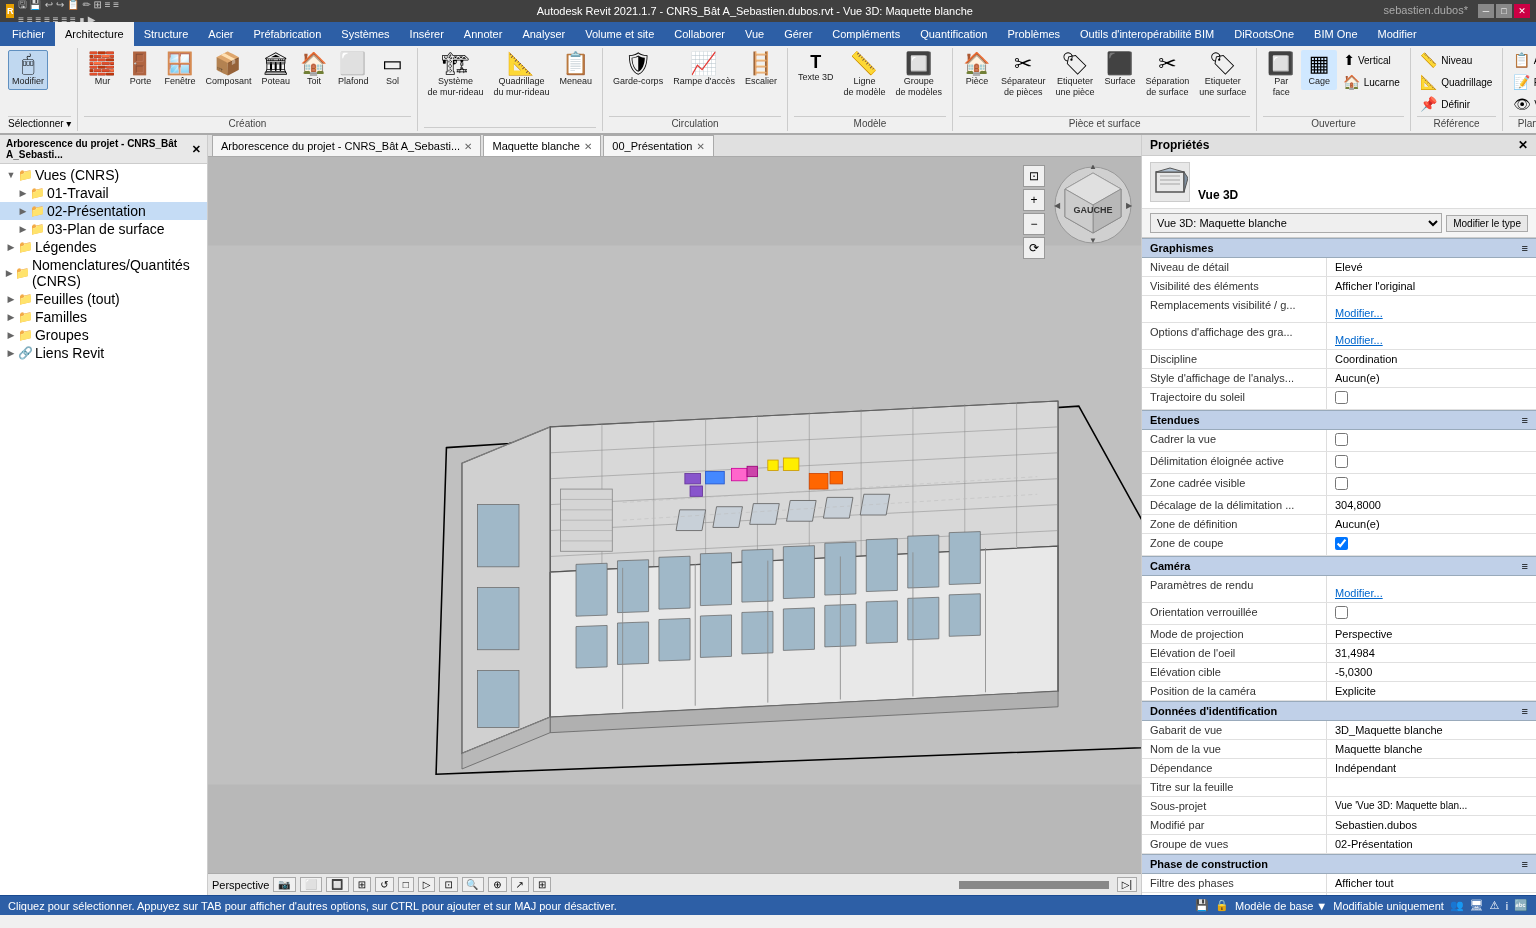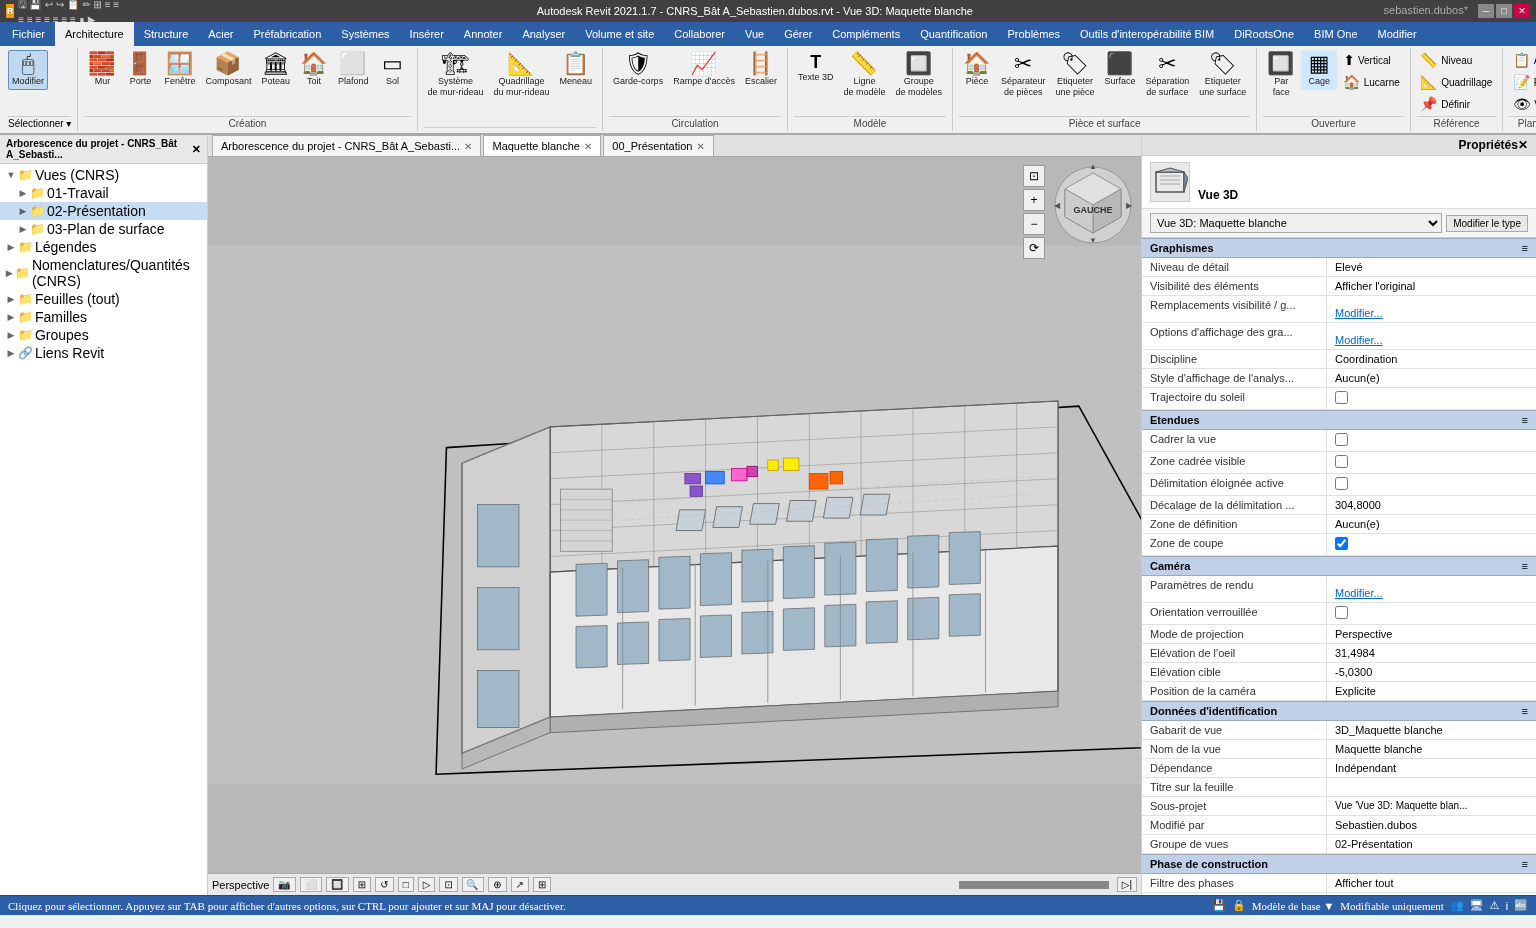--- a/index.html
+++ b/index.html
@@ -228,21 +228,21 @@
       overflow-y: auto;
       font-size: 11px;
     }
     #right-panel-header {
       background: #e0e0e0;
       padding: 3px 8px;
       font-weight: bold;
       font-size: 12px;
       border-bottom: 1px solid #ccc;
       display: flex;
-      justify-content: flex-end;
+      justify-content: space-between;
     }
     .prop-type-row {
       display: flex;
       align-items: flex-end;
       padding: 6px 8px;
       gap: 8px;
       border-bottom: 1px solid #ddd;
       background: #fff;
     }
     .prop-type-icon { width: 40px; height: 40px; background: #e8e8e8; border: 1px solid #ccc; display: flex; align-items: center; justify-content: center; font-size: 20px; }
@@ -287,21 +287,20 @@
     #status-bar {
       height: 20px;
       background: #2d5fa6;
       color: #fff;
       display: flex;
       align-items: center;
       padding: 0 8px;
       font-size: 11px;
       justify-content: space-between;
       border-top: 1px solid #1a4a90;
-      font-family: Liberation Serif, serif;
     }
     .status-left { flex: 1; white-space: nowrap; overflow: hidden; text-overflow: ellipsis; }
     .status-right { display: flex; align-items: center; gap: 6px; white-space: nowrap; }
 
     
     ::-webkit-scrollbar { width: 10px; height: 10px; }
     ::-webkit-scrollbar-track { background: #f0f0f0; }
     ::-webkit-scrollbar-thumb { background: #b0b0b0; border: 1px solid #999; }
   </style>
 </head>
@@ -852,25 +851,25 @@
 
     <div class="prop-section">
       <span>Etendues</span>
       <span>≡</span>
     </div>
     <div class="prop-row">
       <div class="prop-name">Cadrer la vue</div>
       <div class="prop-value"><input type="checkbox" style=""></div>
     </div>
     <div class="prop-row">
+      <div class="prop-name">Délimitation éloignée active</div>
+      <div class="prop-value"><input type="checkbox" style=""></div>
+    </div>
+    <div class="prop-row">
       <div class="prop-name">Zone cadrée visible</div>
-      <div class="prop-value"><input type="checkbox" style=""></div>
-    </div>
-    <div class="prop-row">
-      <div class="prop-name">Délimitation éloignée active</div>
       <div class="prop-value"><input type="checkbox" style=""></div>
     </div>
     <div class="prop-row">
       <div class="prop-name">Décalage de la délimitation ...</div>
       <div class="prop-value">304,8000</div>
     </div>
     <div class="prop-row">
       <div class="prop-name">Zone de définition</div>
       <div class="prop-value">Aucun(e)</div>
     </div>

